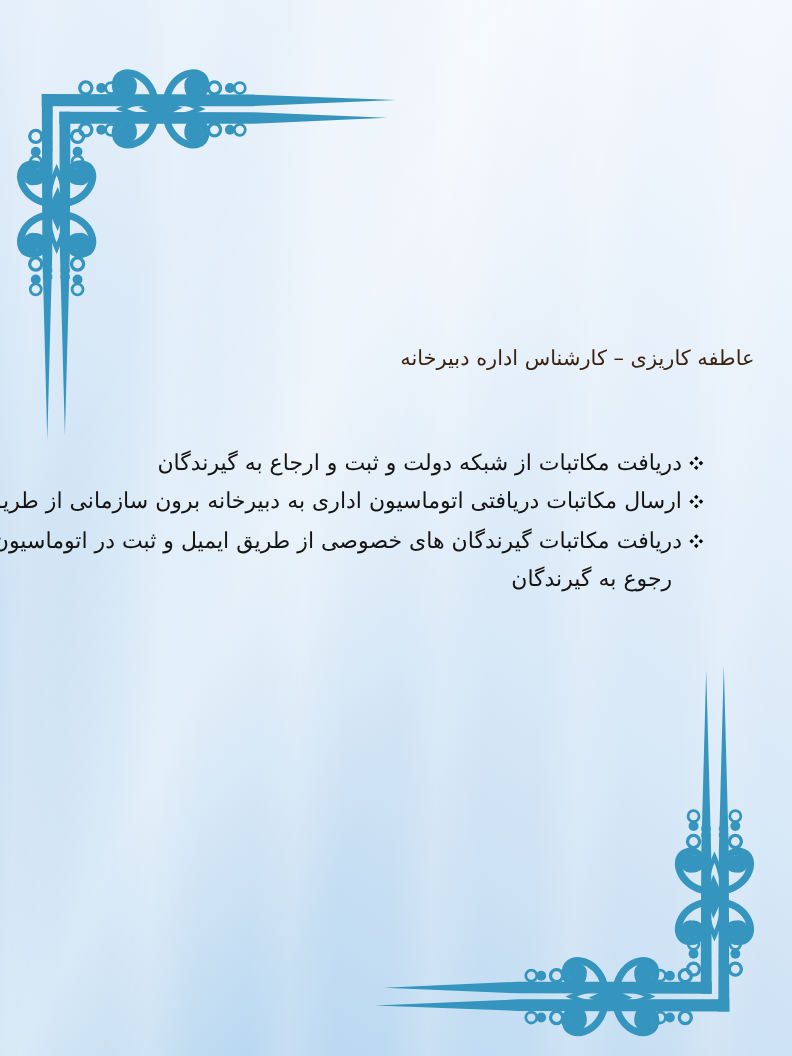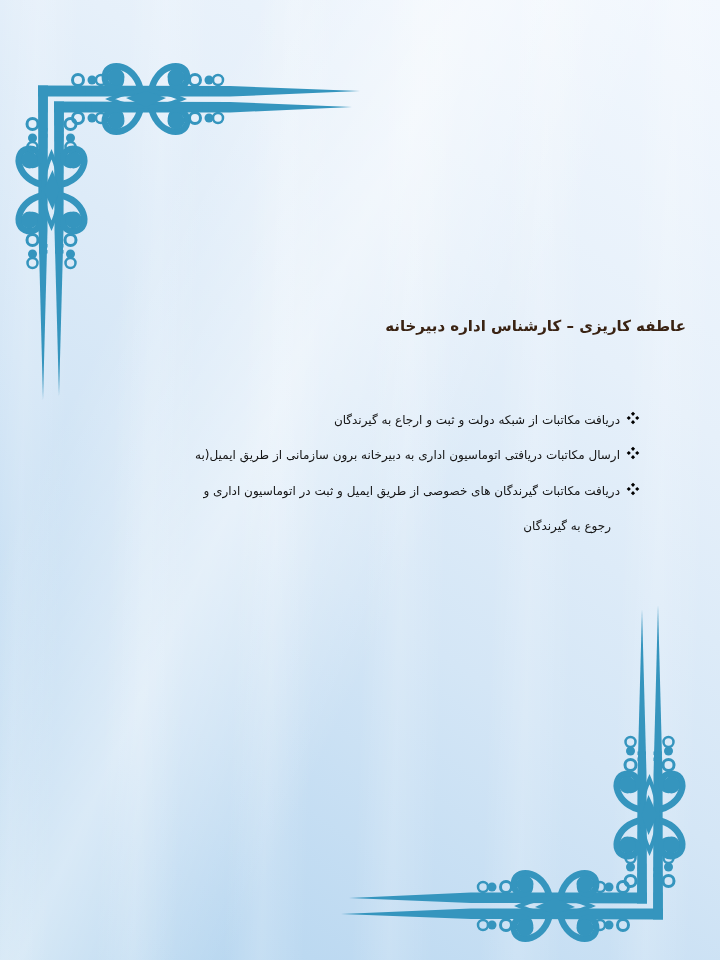--- a/index.html
+++ b/index.html
@@ -22,27 +22,27 @@
       rgba(255,255,255,0) 82px, rgba(255,255,255,0) 128px);
   }
 
   .flourish { position:absolute; color:#3595be; }
   .flourish.tl { left:0; top:0; }
   .flourish.br { left:331px; top:595px; transform:rotate(180deg); }
 
   .slide-title {
     position:absolute; top:309px; right:34px;
     direction:rtl; white-space:nowrap;
-    font-size:15px; font-weight:bold; color:#3a2313;
+    font-size:19px; font-weight:normal; color:#3a2313;
     line-height:34px;
   }
 
   .bullet-list {
     position:absolute; top:403px; right:80px; left:55px;
-    direction:rtl; color:#141414; font-size:12px;
+    direction:rtl; color:#141414; font-size:20px;
   }
   .line { line-height:35.4px; text-align:right; white-space:nowrap; }
   .line.cont-a { padding-right:63px; }
   .line.cont-b { padding-right:29px; }
   .marker { display:inline-block; width:14px; height:14px; margin-inline-end:6px; vertical-align:-1px; }
   .marker svg { display:block; width:14px; height:14px; fill:#000; }
 </style>
 </head>
 <body>
 

